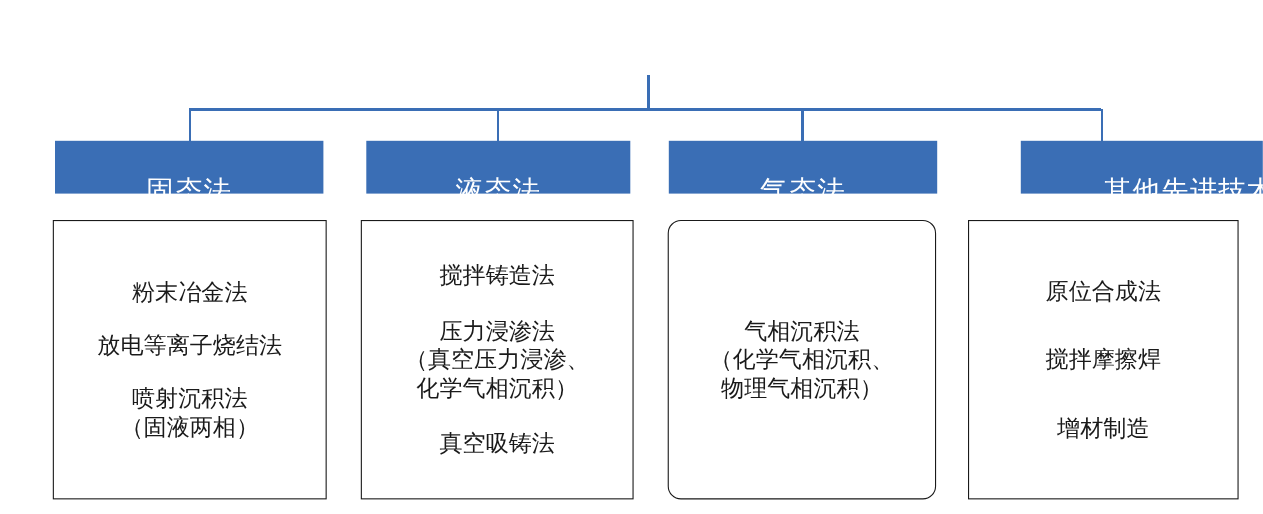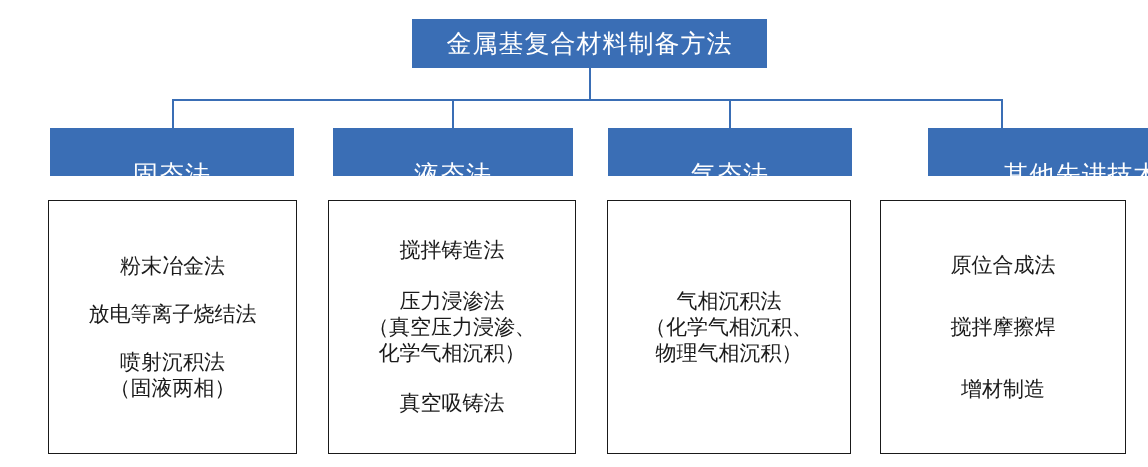--- a/index.html
+++ b/index.html
@@ -83,21 +83,21 @@
     white-space: pre-line;
   }
   
   .col1.branch-header { left: 50px;  width: 244px; }
   .col2.branch-header { left: 333px; width: 240px; }
   .col3.branch-header { left: 608px; width: 244px; justify-content: center; }
   .col4.branch-header { left: 928px; width: 235px; padding-left: 36px; }
 
   .col1.branch-body { left: 48px;  width: 249px; }
   .col2.branch-body { left: 328px; width: 248px; }
-  .col3.branch-body { left: 607px; width: 244px; }
+  .col3.branch-body { left: 607px; width: 244px; border-radius: 12px; }
   .col4.branch-body { left: 880px; width: 246px; }
 
   
   .col1 .entry { margin: 11px 0; }
   .col2 .entry { margin: 12px 0; }
   .col3 .entry { margin: 0; }
   .col4 .entry { margin: 18px 0; }
 </style>
 </head>
 <body>
@@ -108,23 +108,20 @@
     <g stroke="#3A6EB5" stroke-width="2" fill="none" shape-rendering="crispEdges">
       <line x1="589.5" y1="68" x2="589.5" y2="99"></line>
       <line x1="172" y1="99.5" x2="1001" y2="99.5"></line>
       <line x1="172.5" y1="99" x2="172.5" y2="128"></line>
       <line x1="452.5" y1="99" x2="452.5" y2="128"></line>
       <line x1="729.5" y1="99" x2="729.5" y2="128"></line>
       <line x1="1001.5" y1="99" x2="1001.5" y2="128"></line>
     </g>
   </svg>
 
-  <div class="node-title">
-    <span class="label">金属基复合材料制备方法</span>
-  </div>
 
   <div class="branch-header col1">
     <span class="label">固态法</span>
   </div>
   <div class="branch-header col2">
     <span class="label">液态法</span>
   </div>
   <div class="branch-header col3">
     <span class="label">气态法</span>
   </div>

